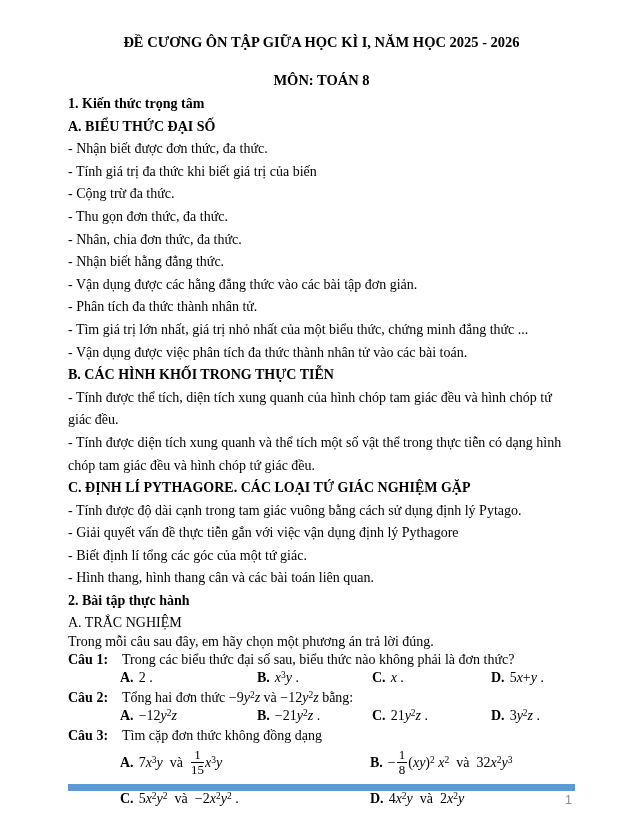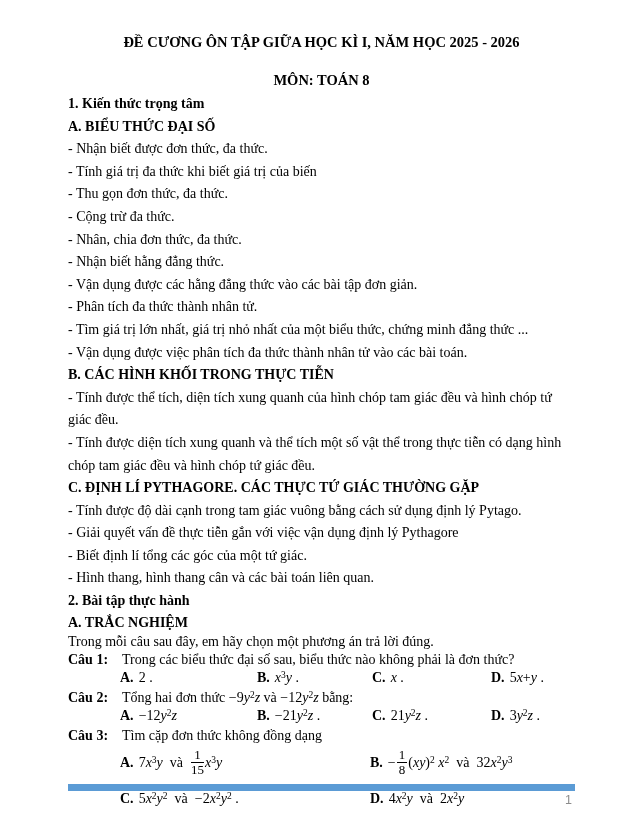--- a/index.html
+++ b/index.html
@@ -5,21 +5,21 @@
   html,body{margin:0;padding:0;background:#ffffff;}
   .page{
     position:relative;width:641px;height:832px;background:#ffffff;
     font-family:"Liberation Serif",serif;color:#000;overflow:hidden;border-radius:25px;
   }
   .content{padding:33px 66px 0 68px;font-size:14px;}
   .doc-title{text-align:center;font-weight:bold;font-size:14.5px;line-height:18px;}
   .doc-subtitle{text-align:center;font-weight:bold;font-size:14.5px;line-height:18px;margin-top:20px;}
   .p1{line-height:22.6px;margin-top:4px;}
   .p1 .h{font-weight:bold;}
-  .p2sub{font-weight:bold;line-height:20px;}
+  .p2sub{font-weight:normal;line-height:20px;}
   .intro{line-height:17px;}
   .q{line-height:17.5px;margin-top:1px;}
   .qlabel{font-weight:bold;display:inline-block;min-width:54px;}
   .opts4{display:grid;grid-template-columns:137px 115px 119px 1fr;margin:1px 0 2px 52px;line-height:17.5px;}
   .opts2{display:grid;grid-template-columns:250px 1fr;row-gap:12px;margin:4px 0 0 52px;line-height:17px;align-items:center;}
   .okey{font-weight:bold;margin-right:5px;}
   .m{white-space:nowrap;}
   .m i, .opt i{font-style:italic;}
   sup{font-size:0.68em;line-height:0;vertical-align:0.45em;}
   .frac{display:inline-block;text-align:center;vertical-align:-0.6em;line-height:1.1;margin:0 1px;font-size:13px;}
@@ -36,34 +36,34 @@
 
     <div class="doc-title">ĐỀ CƯƠNG ÔN TẬP GIỮA HỌC KÌ I, NĂM HỌC 2025 - 2026</div>
     <div class="doc-subtitle">MÔN: TOÁN 8</div>
 
     <div class="p1">
       <div class="h">1. Kiến thức trọng tâm</div>
 
       <div class="h">A. BIỂU THỨC ĐẠI SỐ</div>
       <div class="li">- Nhận biết được đơn thức, đa thức.</div>
       <div class="li">- Tính giá trị đa thức khi biết giá trị của biến</div>
+      <div class="li">- Cộng trừ đa thức.</div>
       <div class="li">- Thu gọn đơn thức, đa thức.</div>
-      <div class="li">- Cộng trừ đa thức.</div>
       <div class="li">- Nhân, chia đơn thức, đa thức.</div>
       <div class="li">- Nhận biết hằng đẳng thức.</div>
       <div class="li">- Vận dụng được các hằng đẳng thức vào các bài tập đơn giản.</div>
       <div class="li">- Phân tích đa thức thành nhân tử.</div>
       <div class="li">- Tìm giá trị lớn nhất, giá trị nhỏ nhất của một biểu thức, chứng minh đẳng thức ...</div>
       <div class="li">- Vận dụng được việc phân tích đa thức thành nhân tử vào các bài toán.</div>
 
       <div class="h">B. CÁC HÌNH KHỐI TRONG THỰC TIỄN</div>
       <div class="li">- Tính được thể tích, diện tích xung quanh của hình chóp tam giác đều và hình chóp tứ giác đều.</div>
       <div class="li">- Tính được diện tích xung quanh và thể tích một số vật thể trong thực tiễn có dạng hình chóp tam giác đều và hình chóp tứ giác đều.</div>
 
-      <div class="h">C. ĐỊNH LÍ PYTHAGORE.  CÁC THỰC TỨ GIÁC THƯỜNG GẶP</div>
+      <div class="h">C. ĐỊNH LÍ PYTHAGORE.  CÁC LOẠI TỨ GIÁC NGHIỆM GẶP</div>
       <div class="li">- Tính được độ dài cạnh trong tam giác vuông bằng cách sử dụng định lý Pytago.</div>
       <div class="li">- Giải quyết vấn đề thực tiễn gắn với việc vận dụng định lý Pythagore</div>
       <div class="li">- Biết định lí tổng các góc của một tứ giác.</div>
       <div class="li">- Hình thang, hình thang cân và các bài toán liên quan.</div>
 
       <div class="h">2. Bài tập thực hành</div>
     </div>
 
     <div class="p2sub">A. TRẮC NGHIỆM</div>
     <div class="intro">Trong mỗi câu sau đây, em hãy chọn một phương án trả lời đúng.</div>

